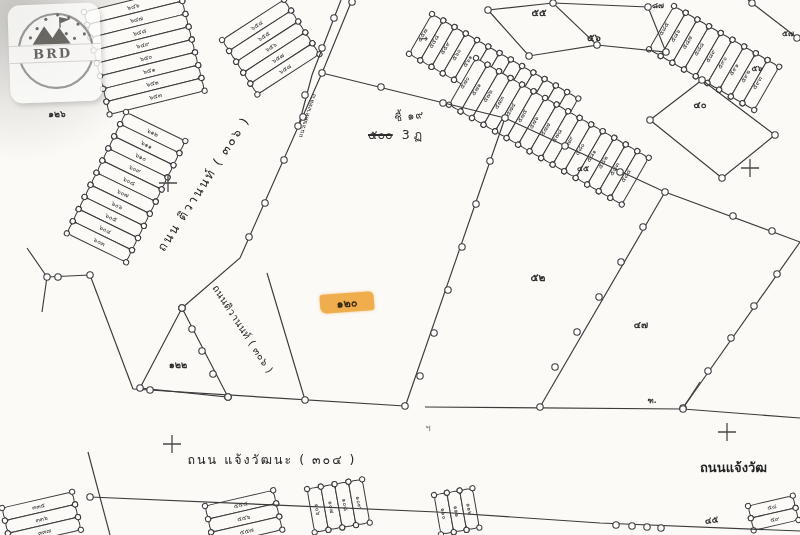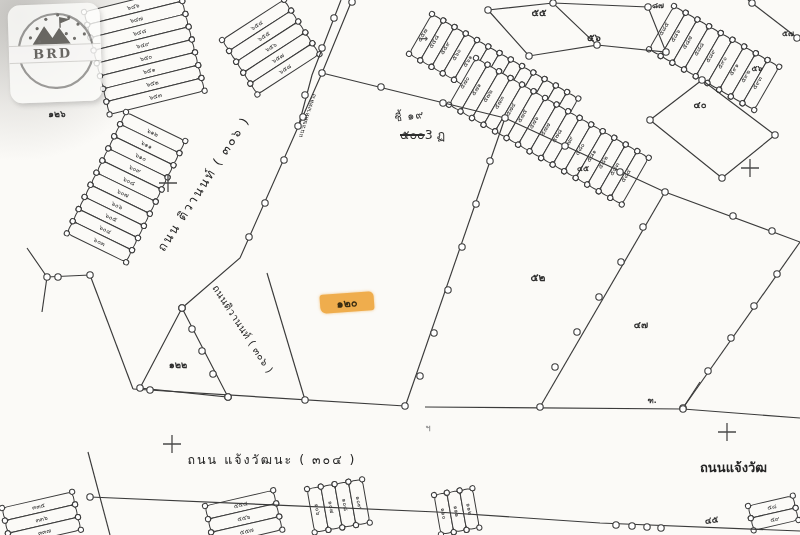--- a/index.html
+++ b/index.html
@@ -10,21 +10,21 @@
   .wm-phone{position:absolute;left:240px;top:243px;z-index:1;white-space:nowrap;
     font-size:38px;font-weight:bold;font-style:italic;letter-spacing:1px;
     color:#c9c8c6;text-shadow:0 0 2px rgba(190,190,190,.8);}
   svg.map{position:absolute;left:0;top:0;z-index:2;}
   .hl-plot{position:absolute;left:320px;top:293px;width:54px;height:19px;z-index:3;
     background:#efad4d;border-radius:3px 5px 3px 6px;transform:rotate(-4deg);
     display:flex;align-items:center;justify-content:center;
     font-size:11px;font-weight:bold;color:#3a2d12;box-shadow:0 0 3px rgba(239,173,77,.7);}
   .note{position:absolute;left:368px;top:103px;z-index:3;color:#2e2e2e;width:110px;}
   .note .l1{font-size:11px;margin-left:26px;transform:rotate(-8deg);letter-spacing:1px;}
-  .note .l2{font-size:12.5px;margin-top:4px;display:flex;align-items:flex-start;margin-left:32px;}
+  .note .l2{font-size:12.5px;margin-top:4px;display:flex;gap:9px;align-items:flex-start;}
   .note s{text-decoration-thickness:2px;}
   .logo{position:absolute;left:9px;top:4px;width:92px;height:98px;z-index:4;opacity:.85;
     background:rgba(252,252,250,.95);border-radius:12px;transform:rotate(-2deg);
     box-shadow:2px 3px 5px rgba(110,110,108,.35);}
   .logo .brd{position:absolute;left:24px;top:42px;font-family:"DejaVu Serif",serif;
     font-weight:bold;font-size:13px;letter-spacing:2px;color:#55534f;}
 </style>
 </head>
 <body>
 

